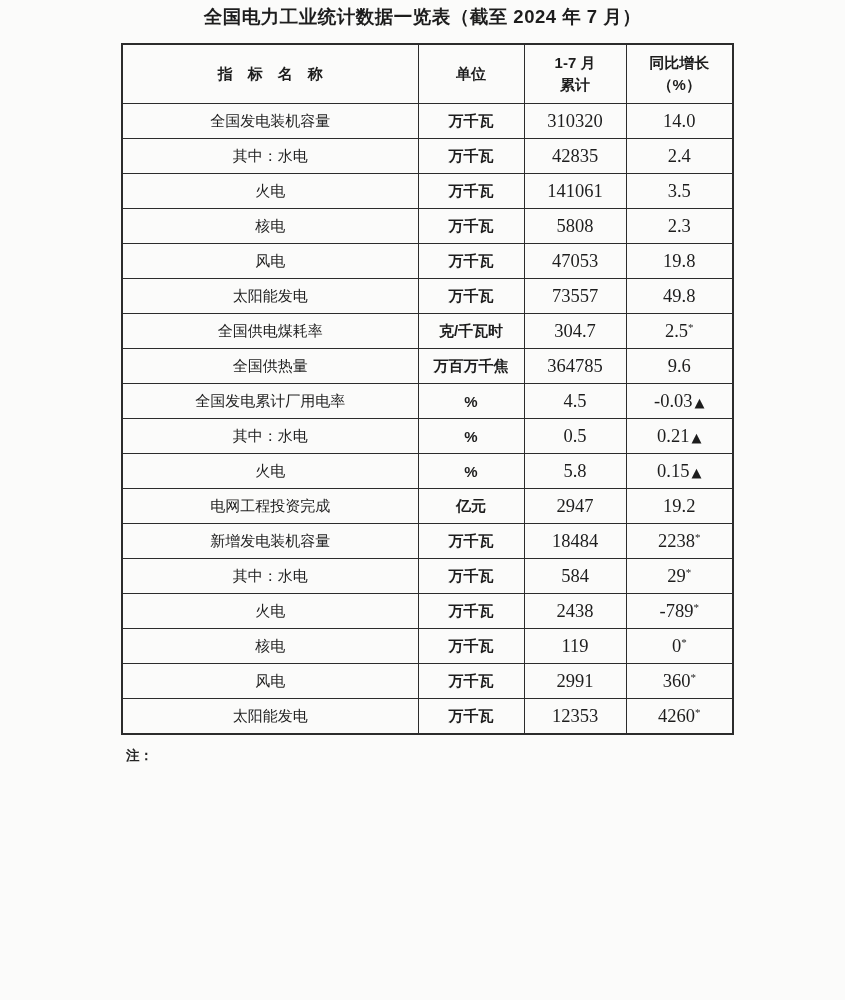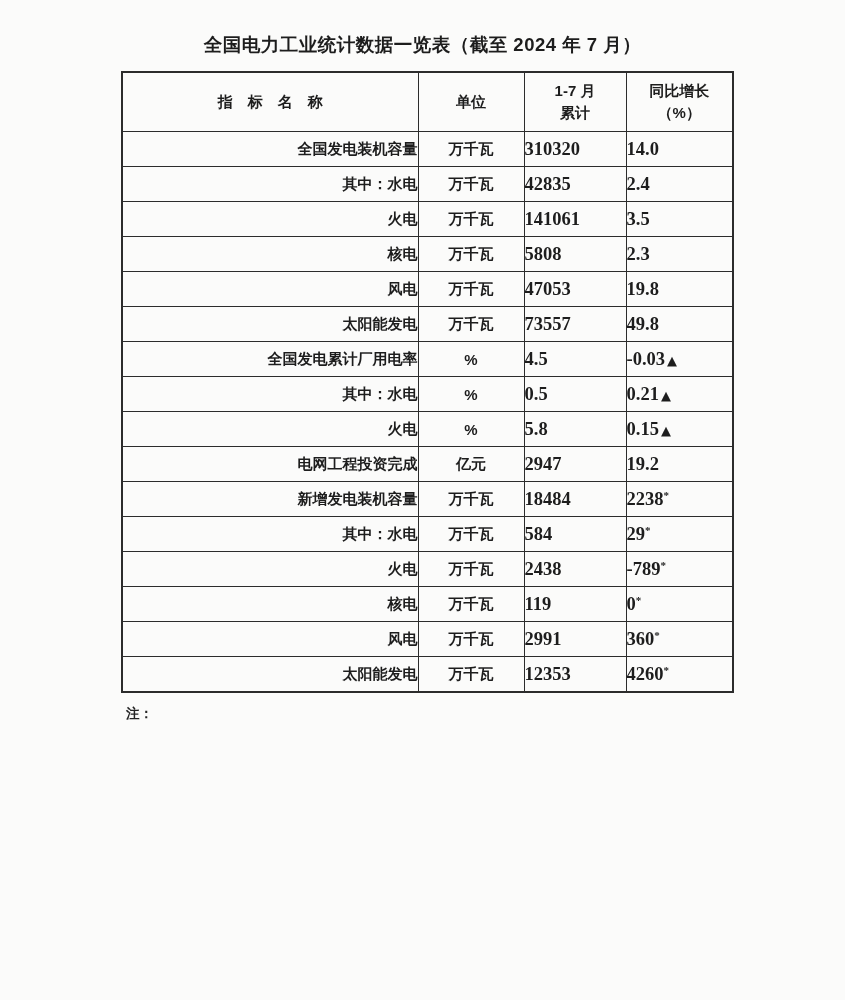--- a/index.html
+++ b/index.html
@@ -9,21 +9,21 @@
   body {
     width: 845px;
     height: 1000px;
     background: #fbfbfa;
     color: #1d1d1d;
     font-family: "Liberation Sans", "DejaVu Sans", sans-serif;
     overflow: hidden;
   }
   .page-title {
     margin: 0;
-    padding-top: 32px;
+    padding-top: 4px;
     text-align: center;
     font-size: 18.5px;
     font-weight: 700;
     letter-spacing: 0.5px;
   }
   table.stats {
     margin: 14px 0 0 121px;
     width: 611px;
     border-collapse: collapse;
     table-layout: fixed;
@@ -39,37 +39,37 @@
     height: 58px;
     font-size: 15px;
     font-weight: 700;
     text-align: center;
     line-height: 22px;
   }
   tbody td {
     height: 34px;
   }
   .c-ind {
-    text-align: right;
+    text-align: center;
     font-size: 15px;
-    font-weight: 700;
+    font-weight: 400;
   }
   .indent-0 { padding-left: 8px; }
   .indent-1 { padding-left: 31px; }
   .indent-2 { padding-left: 76px; }
   .c-unit {
     text-align: center;
     font-size: 15px;
     font-weight: 700;
   }
   .c-val, .c-yoy {
-    text-align: left;
+    text-align: center;
     font-family: "Liberation Serif", "DejaVu Serif", serif;
     font-size: 18.5px;
-    font-weight: 700;
+    font-weight: 400;
   }
   .c-yoy sup.star {
     font-size: 11px;
     line-height: 0;
     vertical-align: 6px;
   }
   .c-yoy .tri {
     font-size: 13px;
     font-family: "DejaVu Sans", sans-serif;
     margin-left: 2px;
@@ -150,20 +150,32 @@
     <td class="c-val">47053</td>
     <td class="c-yoy"><span class="yoy-num">19.8</span></td>
   </tr>
       <tr>
     <td class="c-ind indent-2"><span class="ind-text">太阳能发电</span></td>
     <td class="c-unit">万千瓦</td>
     <td class="c-val">73557</td>
     <td class="c-yoy"><span class="yoy-num">49.8</span></td>
   </tr>
       <tr>
+    <td class="c-ind indent-0"><span class="ind-text">全国供电煤耗率</span></td>
+    <td class="c-unit">克/千瓦时</td>
+    <td class="c-val">304.7</td>
+    <td class="c-yoy"><span class="yoy-num">2.5</span><sup class="star">*</sup></td>
+  </tr>
+      <tr>
+    <td class="c-ind indent-0"><span class="ind-text">全国供热量</span></td>
+    <td class="c-unit">万百万千焦</td>
+    <td class="c-val">364785</td>
+    <td class="c-yoy"><span class="yoy-num">9.6</span></td>
+  </tr>
+      <tr>
     <td class="c-ind indent-0"><span class="ind-text">全国发电累计厂用电率</span></td>
     <td class="c-unit">%</td>
     <td class="c-val">4.5</td>
     <td class="c-yoy"><span class="yoy-num">-0.03</span><span class="tri">▲</span></td>
   </tr>
       <tr>
     <td class="c-ind indent-1"><span class="ind-text">其中：水电</span></td>
     <td class="c-unit">%</td>
     <td class="c-val">0.5</td>
     <td class="c-yoy"><span class="yoy-num">0.21</span><span class="tri">▲</span></td>

